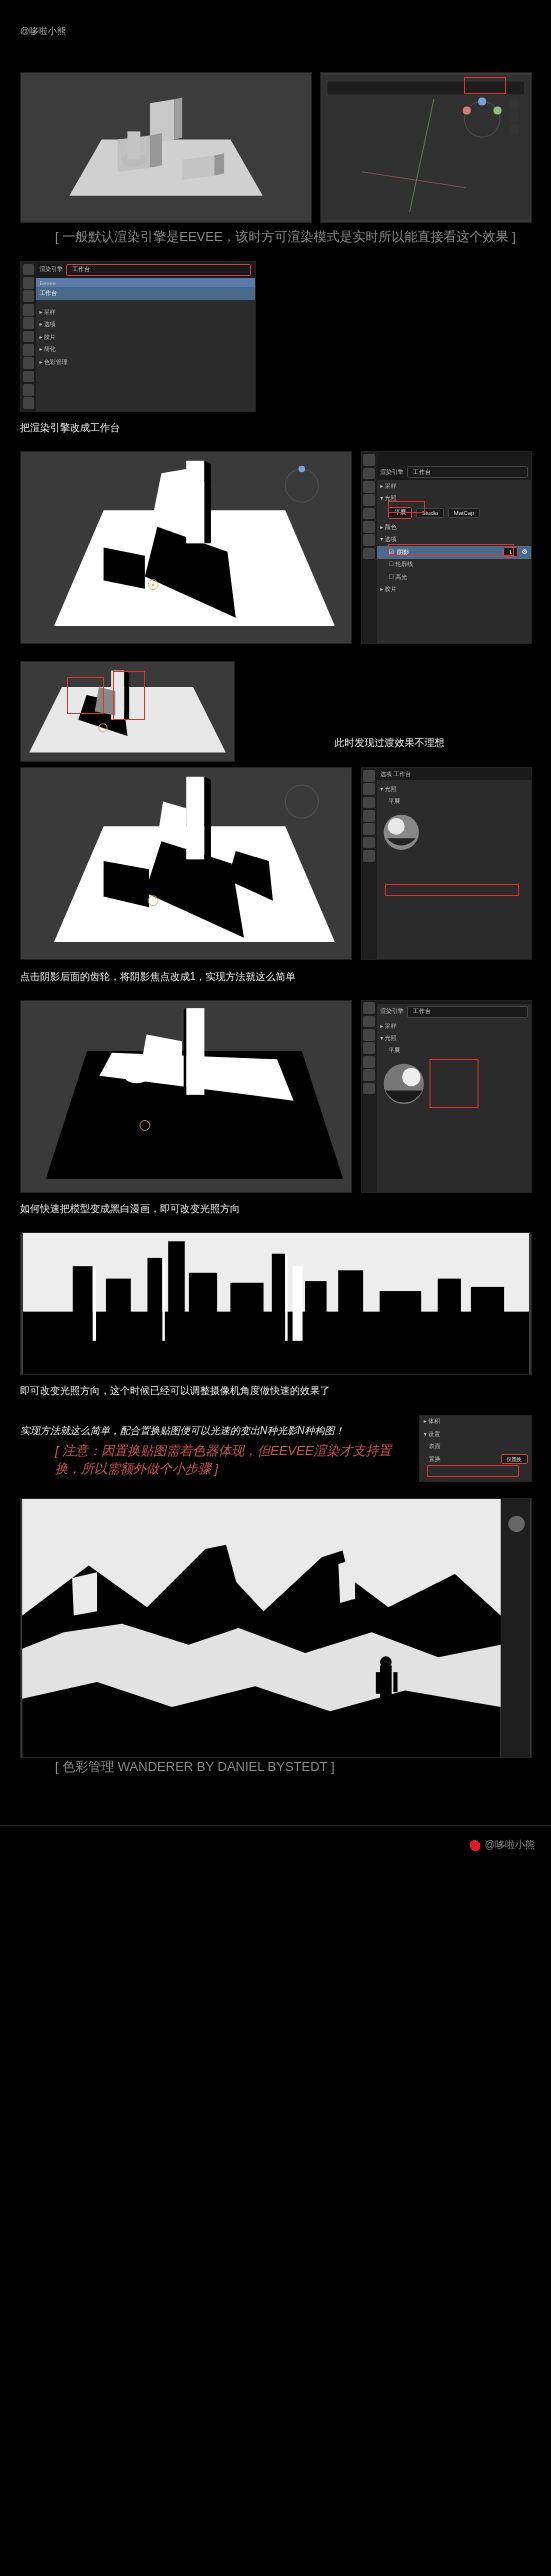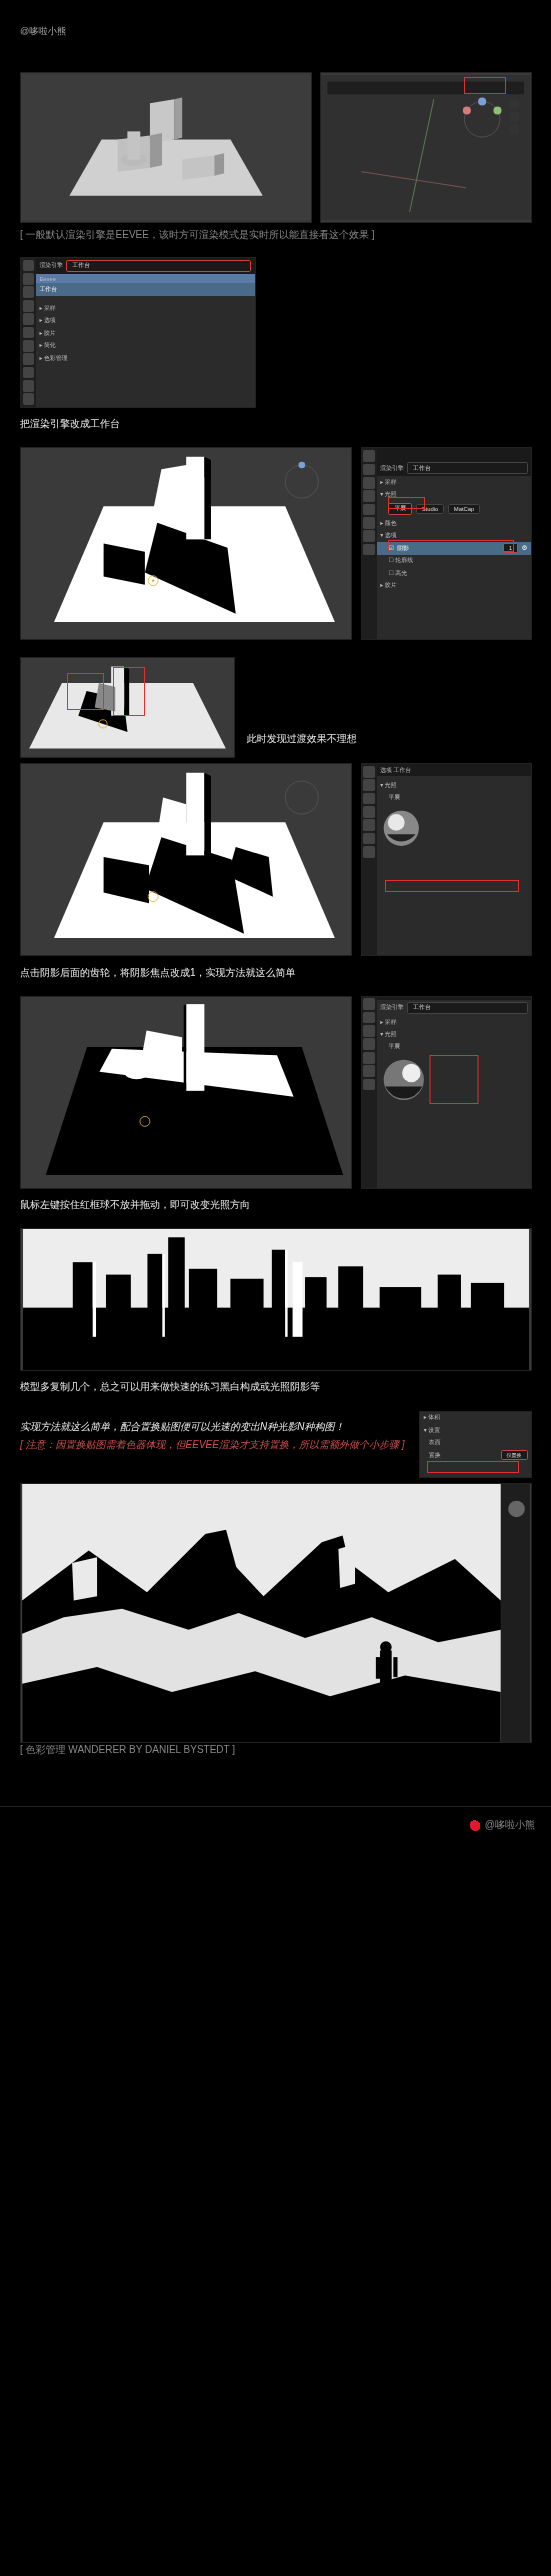--- a/index.html
+++ b/index.html
@@ -22,23 +22,24 @@
     color: #aaa;
     margin-bottom: 34px;
   }
   .caption {
     font-size: 10px;
     color: #eee;
     line-height: 1.6;
     margin: 8.4px 0 3.4px 0;
   }
   .note {
-    font-size: 10px;
+    font-size: 13px;
     color: #888;
     margin-bottom: 15px;
+    margin-left: 35px;
   }
   .caption-side {
     font-size: 10px;
     color: #eee;
     margin: 6.7px 0 11.7px 0;
   }
   .conclusion {
     font-size: 13.4px;
     color: #fff;
     line-height: 1.8;
@@ -266,21 +267,21 @@
         <div class="panel-row">
             <span>▸ 胶片</span>
           </div>
         <div class="redbox" style="left:11.7px;top:49px;width:37px;height:11.7px;"></div>
         <div class="redbox" style="left:11.7px;top:92px;width:126px;height:11.7px;"></div>
       </div>
     </div>
   </div>
   <div style="height:11.7px;"></div>
 
-  <div class="img-row" style="align-items:flex-end;">
+  <div class="img-row" style="align-items:flex-end;text-align:center;">
     <div class="shot" style="width:42%;height:101px;position:relative;">
       <svg viewBox="0 0 260 120">
         <rect width="260" height="120" fill="#3a3a3a"></rect>
         <polygon points="10,110 250,110 210,30 50,30" fill="#e8e8e8"></polygon>
         <polygon points="70,70 130,90 125,50 80,40" fill="#000"></polygon>
         <rect x="110" y="10" width="16" height="60" fill="#e8e8e8"></rect>
         <polygon points="126,10 132,13 132,70 126,70" fill="#000"></polygon>
         <polygon points="90,60 115,65 115,35 95,30" fill="#888"></polygon>
         <circle cx="100" cy="80" r="5" fill="none" stroke="#e0b040"></circle>
       </svg>
@@ -385,21 +386,21 @@
             <circle cx="26" cy="26" r="24" fill="#777"></circle>
             <circle cx="35" cy="18" r="11" fill="#eee"></circle>
             <path d="M 4 34 A 24 24 0 0 0 48 34" fill="#1a1a1a"></path>
           </svg>
           <div class="redbox" style="left:50%;top:1.7px;transform:translateX(-50%);width:49px;height:49px;"></div>
         </div>
 
       </div>
     </div>
   </div>
-  <div class="caption">鼠标左键按住红框球不放并拖动，即可改变光照方向</div>
+  <div class="caption">如何快速把模型变成黑白漫画，即可改变光照方向</div>
   <div style="height:11.7px;"></div>
 
   <div class="shot" style="width:100%;height:143px;">
     <svg viewBox="0 0 610 170">
       <rect width="610" height="170" fill="#3a3a3a"></rect>
       <rect x="0" y="0" width="610" height="95" fill="#ededed"></rect>
       <rect x="0" y="95" width="610" height="75" fill="#000"></rect>
       <rect x="60" y="40" width="24" height="90" fill="#000"></rect>
       <rect x="100" y="55" width="30" height="75" fill="#000"></rect>
       <rect x="150" y="30" width="18" height="100" fill="#000"></rect>
@@ -411,21 +412,21 @@
       <rect x="340" y="58" width="26" height="72" fill="#000"></rect>
       <rect x="380" y="45" width="30" height="85" fill="#000"></rect>
       <rect x="430" y="70" width="50" height="60" fill="#000"></rect>
       <rect x="500" y="55" width="28" height="75" fill="#000"></rect>
       <rect x="540" y="65" width="40" height="65" fill="#000"></rect>
       <rect x="84" y="40" width="4" height="90" fill="#fff"></rect>
       <rect x="168" y="30" width="3" height="100" fill="#fff"></rect>
       <rect x="316" y="25" width="3" height="105" fill="#fff"></rect>
     </svg>
   </div>
-  <div class="caption">模型多复制几个，总之可以用来做快速的练习黑白构成或光照阴影等</div>
+  <div class="caption">即可改变光照方向，这个时候已经可以调整摄像机角度做快速的效果了</div>
   <div style="height:11.7px;"></div>
 
   <div class="img-row" style="align-items:flex-start;">
     <div style="flex:1;font-style:italic;">
       <div class="caption">实现方法就这么简单，配合置换贴图便可以光速的变出N种光影N种构图！</div>
       <div class="note highlight-red">[ 注意：因置换贴图需着色器体现，但EEVEE渲染才支持置换，所以需额外做个小步骤 ]</div>
     </div>
     <div class="shot" style="width:22%;height:67px;">
       <div class="panel-ui" style="height:100%;position:relative;">
         <div class="panel-row">

